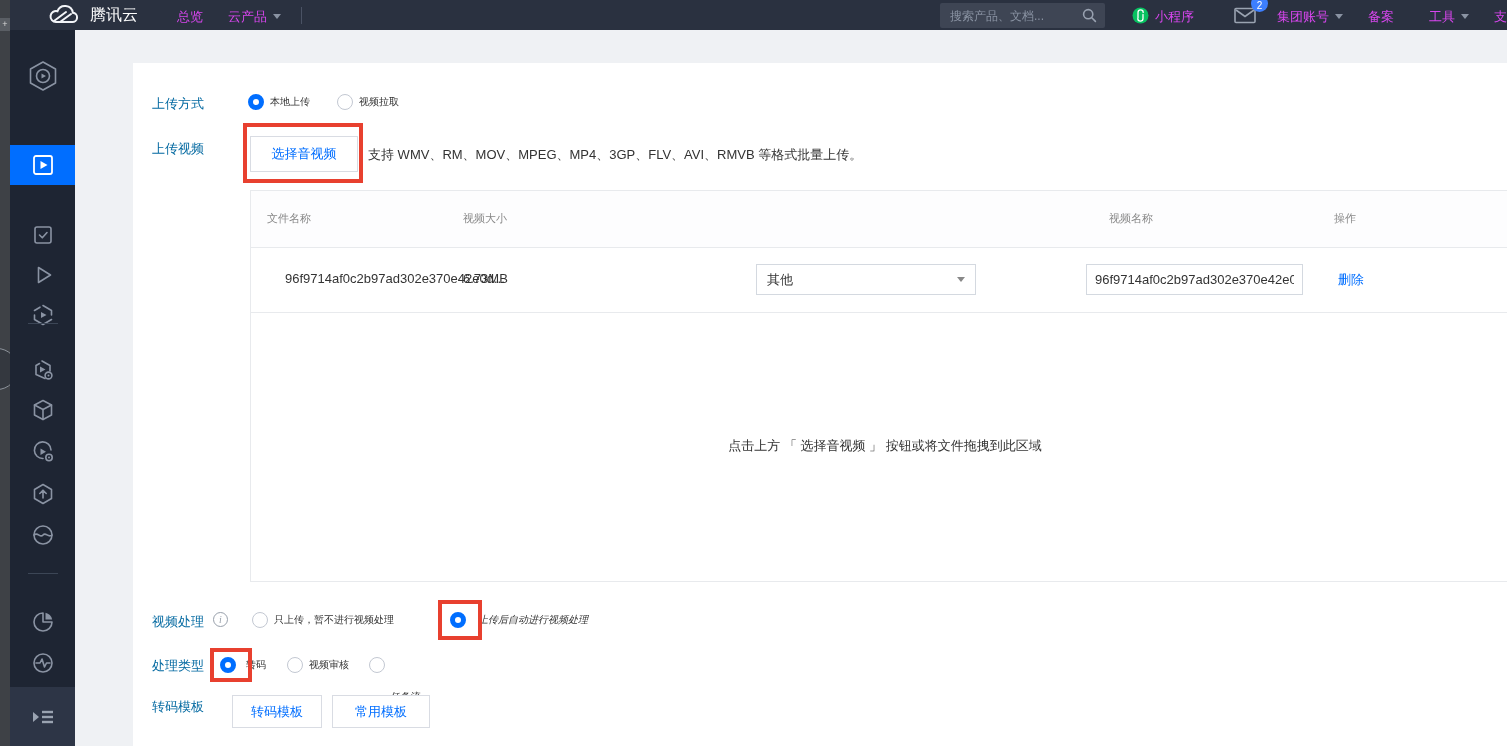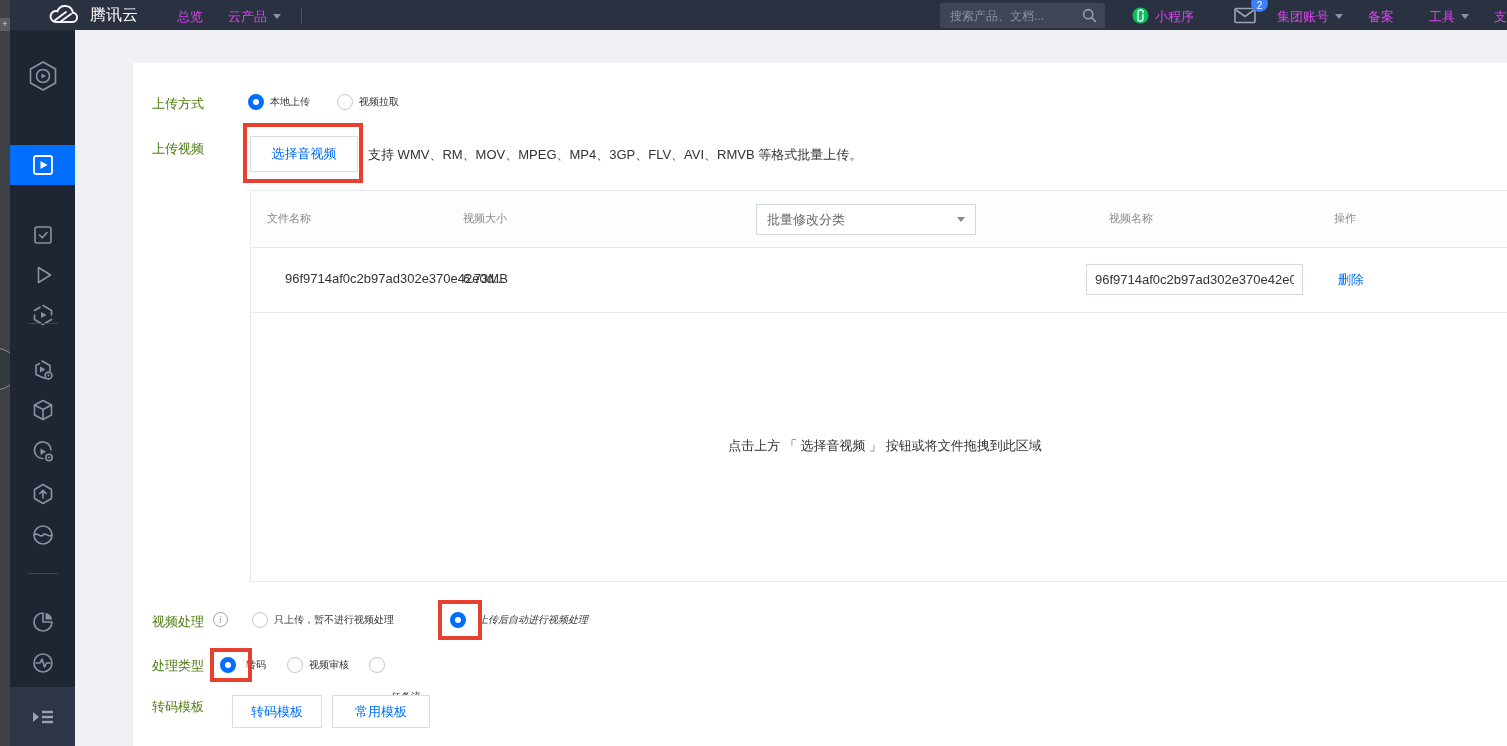--- a/index.html
+++ b/index.html
@@ -31,21 +31,21 @@
   .sidebar { left:10px; top:30px; width:65px; height:716px; background:#1e2533; z-index:8; }
   .side-item { position:absolute; left:0; width:65px; height:40px; display:flex; align-items:center; justify-content:center; cursor:pointer; }
   .side-item.sel { background:#006eff; height:40px; }
   .side-item.bottom { background:#2d3546; height:60px; }
   .side-div { position:absolute; left:18px; width:30px; height:1px; background:#3c4656; }
   .sideicon { stroke:#8a93a3; fill:none; stroke-width:1.6; stroke-linecap:round; stroke-linejoin:round; }
 
   
   .card { left:133px; top:63px; width:1380px; height:690px; background:#fff; z-index:1; }
 
-  .flabel { position:absolute; color:#4d7c0f; font-size:13px; white-space:nowrap; z-index:3; }
+  .flabel { position:absolute; color:#0369a1; font-size:13px; white-space:nowrap; z-index:3; }
   .rlabel { position:absolute; color:#333; font-size:10px; white-space:nowrap; z-index:3; cursor:pointer; }
   .radio { position:absolute; width:16px; height:16px; border-radius:50%; background:#fff; border:1px solid #c3c8d2; z-index:3; cursor:pointer; }
   .radio.checked { border:5px solid #006eff; }
   .anno { position:absolute; border:4px solid #e8402f; z-index:30; pointer-events:none; }
   .btn { position:absolute; background:#fff; border:1px solid #d9dce3; color:#006eff; font-size:13px; display:flex; align-items:center; justify-content:center; cursor:pointer; z-index:3; white-space:nowrap; }
   .hint { position:absolute; color:#333; font-size:13px; white-space:nowrap; z-index:2; }
 
   
   .ftable { position:absolute; left:250px; top:190px; width:1270px; height:392px; border:1px solid #e8eaed; background:#fff; z-index:2; }
   .thead { position:absolute; left:0; top:0; width:100%; height:57px; border-bottom:1px solid #e8eaed; background:#fdfdfe; }
@@ -214,30 +214,30 @@
 
 <div class="flabel" style="left:152px; top:140px;">上传视频</div>
 <div class="anno" style="left:243px; top:123px; width:120px; height:60px;"></div>
 <div class="btn" style="left:250px; top:136px; width:108px; height:36px;">选择音视频</div>
 <div class="hint" style="left:368px; top:146px;">支持 WMV、RM、MOV、MPEG、MP4、3GP、FLV、AVI、RMVB 等格式批量上传。</div>
 
 <div class="ftable">
   <div class="thead">
     <div class="th" style="left:16px;">文件名称</div>
     <div class="th" style="left:212px;">视频大小</div>
-    <div class="sel-box" style="left:505px; top:13px; color:#666;">
-      <span>批量修改分类</span>
-      <span class="sel-caret"></span>
-    </div>
     <div class="th" style="left:858px;">视频名称</div>
     <div class="th" style="left:1083px;">操作</div>
   </div>
   <div class="trow">
     <div class="td" style="left:34px;">96f9714af0c2b97ad302e370e42e0d...</div>
     <div class="td" style="left:212px;">6.73MB</div>
+    <div class="sel-box" style="left:505px; top:16px; color:#333;">
+      <span>其他</span>
+      <span class="sel-caret"></span>
+    </div>
     <input class="name-input" style="left: 835px; top: 16px;" value="96f9714af0c2b97ad302e370e42e0d">
     <div class="td link" style="left:1087px;">删除</div>
   </div>
   <div class="drop-hint">点击上方 「 选择音视频 」 按钮或将文件拖拽到此区域</div>
 </div>
 
 <div class="flabel" style="left:152px; top:613px;">视频处理</div>
 <div class="info-ico" style="left:213px; top:612px;">i</div>
 <div class="radio" style="left:252px; top:612px;"></div>
 <div class="rlabel" style="left:274px; top:613px;">只上传，暂不进行视频处理</div>

